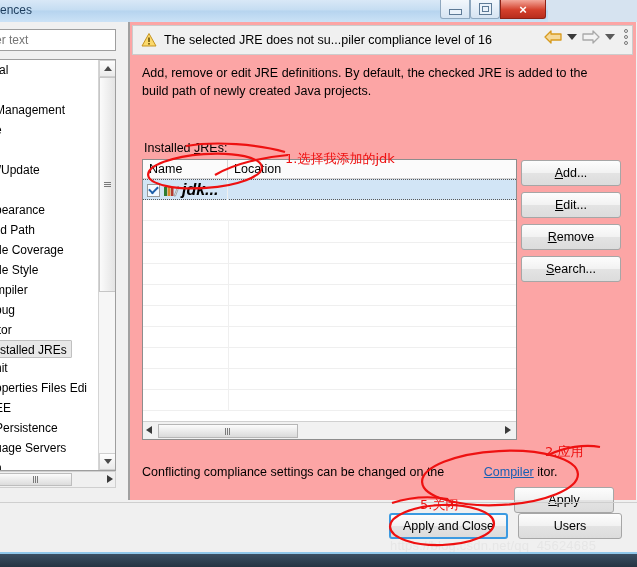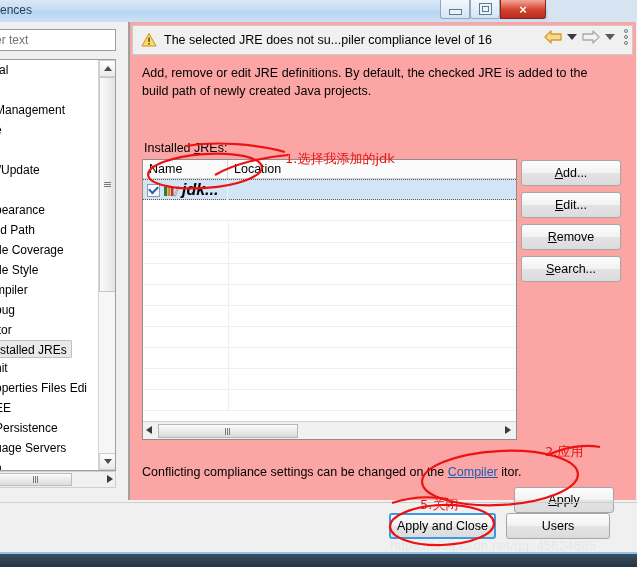--- a/index.html
+++ b/index.html
@@ -175,29 +175,29 @@
     width:100px;height:26px;margin-bottom:6px;
     background:linear-gradient(to bottom,#fdfdfd 0%,#f2f2f2 48%,#e3e3e3 52%,#dcdcdc 100%);
     border:1px solid #a6a6a6;border-radius:3px;box-sizing:border-box;
     font-family:inherit;font-size:12.5px;color:#000;
     display:flex;align-items:center;justify-content:center;cursor:default;
   }
   .btn u{text-decoration:underline;}
 
   
   #conflict-line{position:absolute;left:12px;top:443px;font-size:12.5px;color:#000;white-space:nowrap;}
-  #conflict-line a{color:#1a5fb4;text-decoration:underline;}
+  #conflict-line a{color:#1a5fb4;text-decoration:underline;margin-left:36px;}
   #apply-btn{position:absolute;left:384px;top:465px;width:100px;height:26px;}
 
   #sep-line{position:absolute;left:0px;top:502px;width:637px;height:1px;background:#cfcfcf;}
 
   
   #footer-btns{position:absolute;left:389px;top:513px;display:flex;gap:10px;}
   #apply-close-btn{
-    width:107px;height:26px;border:2px solid #3b9ae1;border-radius:3px;box-sizing:border-box;
+    width:119px;height:26px;border:2px solid #3b9ae1;border-radius:3px;box-sizing:border-box;
     background:linear-gradient(to bottom,#fdfdfd 0%,#f2f2f2 48%,#e3e3e3 52%,#dcdcdc 100%);
     display:flex;align-items:center;justify-content:center;font-size:12.5px;
   }
   #cancel-btn{width:104px;height:26px;}
 
   #watermark{
     position:absolute;left:390px;top:538px;font-size:13px;color:#e6e6e6;
     letter-spacing:0.2px;white-space:nowrap;font-family:"Liberation Sans",sans-serif;
   }
   #taskbar-strip{

